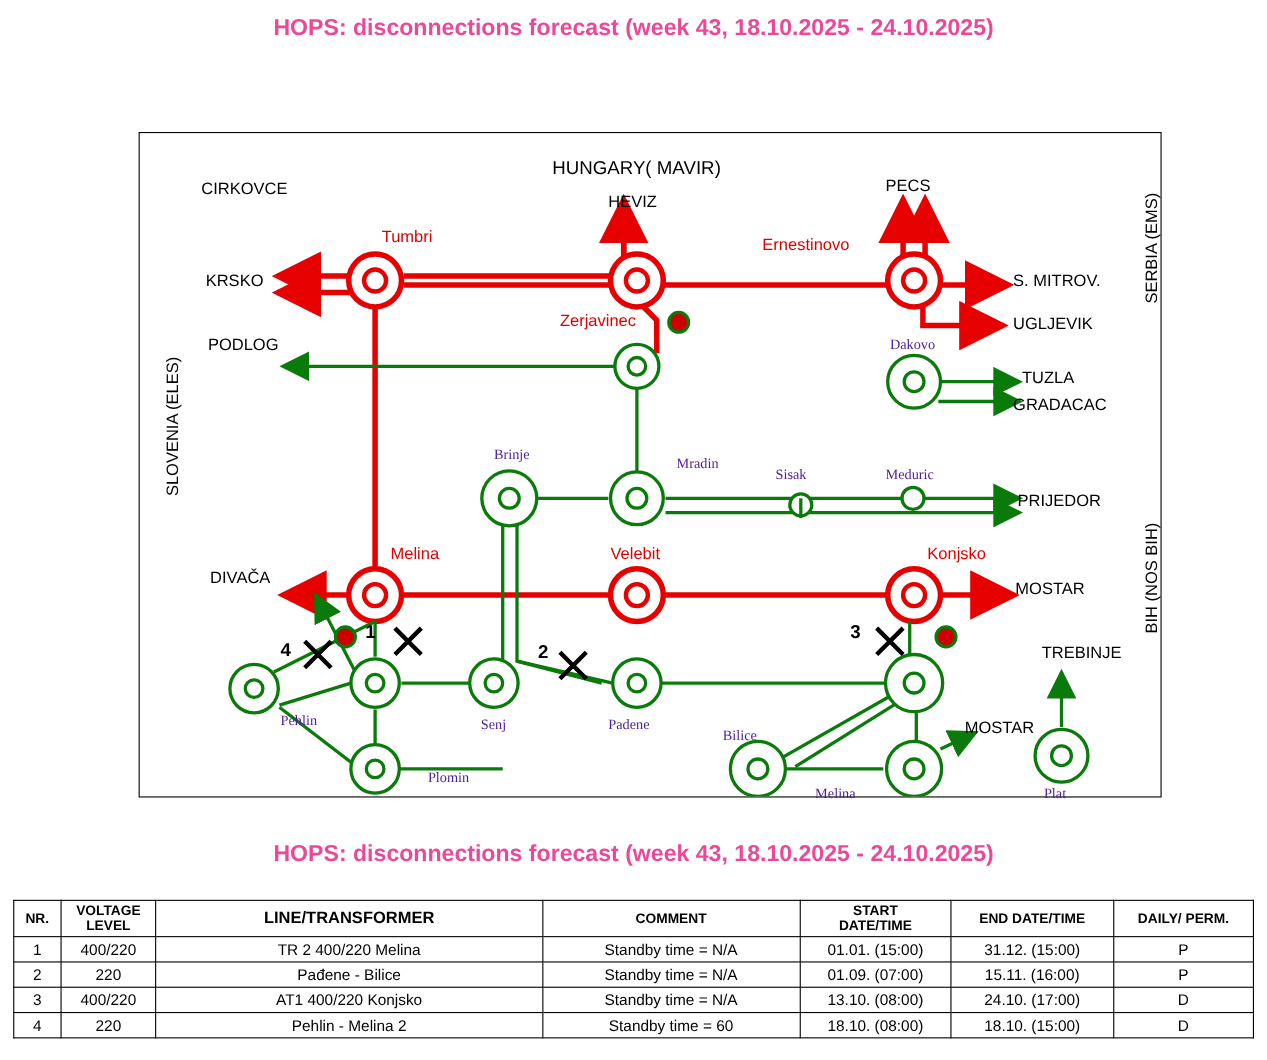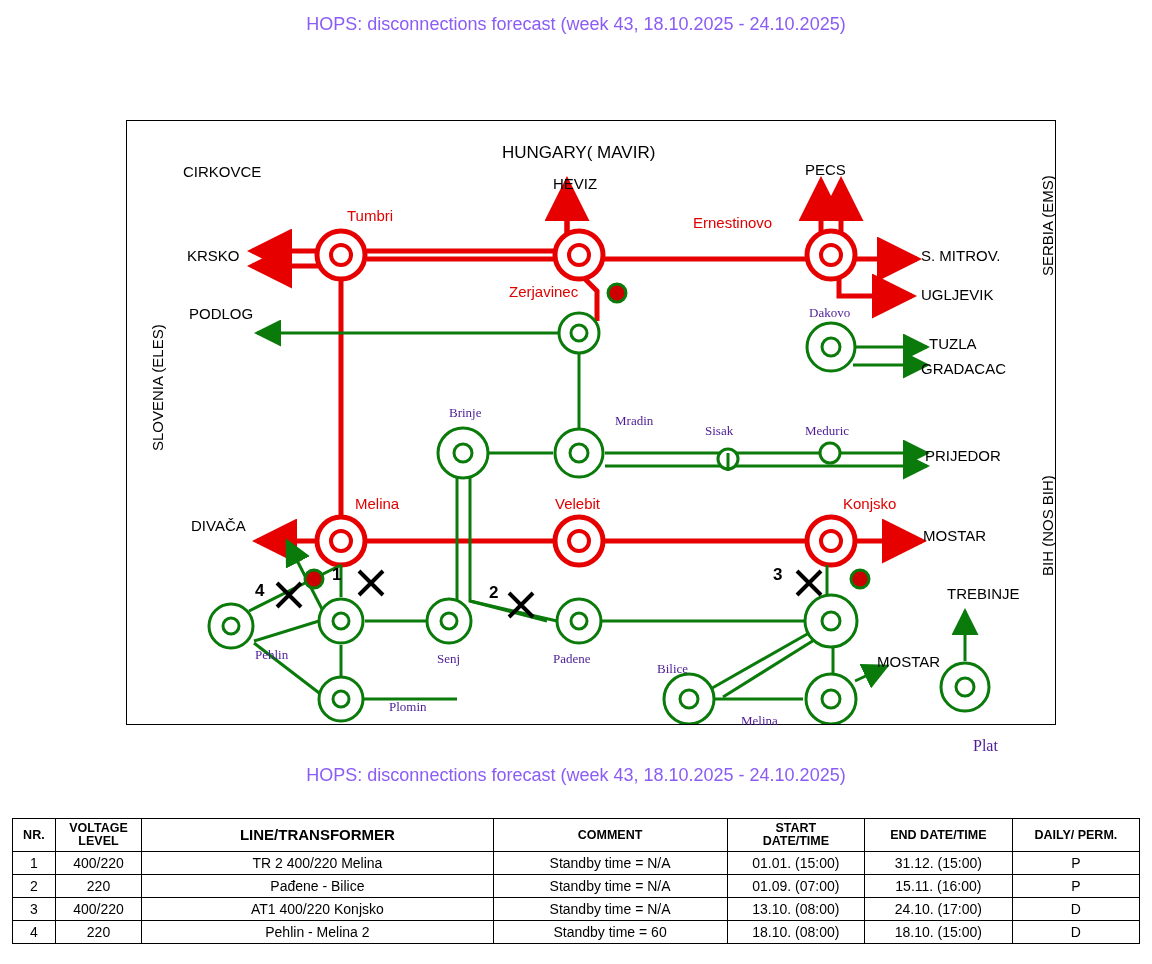--- a/index.html
+++ b/index.html
@@ -10,23 +10,23 @@
   body {
     width: 1152px;
     height: 964px;
     font-family: "Liberation Sans", sans-serif;
     color: #000000;
     position: relative;
     overflow: hidden;
   }
   .title {
     text-align: center;
-    font-size: 18px;
-    font-weight: normal;
-    color: #8b5cf6;
+    font-size: 21px;
+    font-weight: bold;
+    color: #ec4899;
   }
   #title-top {
     position: absolute;
     top: 14px;
     left: 0;
     width: 1152px;
   }
   #title-bottom {
     position: absolute;
     top: 765px;
@@ -265,21 +265,21 @@
   <div class="lbl lbl-green" style="left:678px; top:302px; font-size:13px;">Meduric</div>
   <div class="lbl lbl-red" style="left:228px; top:374px; font-size:15px;">Melina</div>
   <div class="lbl lbl-red" style="left:428px; top:374px; font-size:15px;">Velebit</div>
   <div class="lbl lbl-red" style="left:716px; top:374px; font-size:15px;">Konjsko</div>
   <div class="lbl lbl-green" style="left:128px; top:526px; font-size:13px;">Pehlin</div>
   <div class="lbl lbl-green" style="left:310px; top:530px; font-size:13px;">Senj</div>
   <div class="lbl lbl-green" style="left:426px; top:530px; font-size:13px;">Padene</div>
   <div class="lbl lbl-green" style="left:530px; top:540px; font-size:13px;">Bilice</div>
   <div class="lbl lbl-green" style="left:262px; top:578px; font-size:13px;">Plomin</div>
   <div class="lbl lbl-green" style="left:614px; top:592px; font-size:13px;">Melina</div>
-  <div class="lbl lbl-green" style="left:846px; top:592px; font-size:16px;margin-top:24px;">Plat</div>
+  <div class="lbl lbl-green" style="left:822px; top:592px; font-size:13px;">Plat</div>
 
   <div class="lbl lbl-black" style="left:205px; top:444px; font-size:17px; font-weight:bold;">1</div>
   <div class="lbl lbl-black" style="left:362px; top:462px; font-size:17px; font-weight:bold;">2</div>
   <div class="lbl lbl-black" style="left:646px; top:444px; font-size:17px; font-weight:bold;">3</div>
   <div class="lbl lbl-black" style="left:128px; top:460px; font-size:17px; font-weight:bold;">4</div>
 </div>
 
 <div class="title" id="title-bottom">HOPS: disconnections forecast (week 43, 18.10.2025 - 24.10.2025)</div>
 
 <div id="table-wrap">

